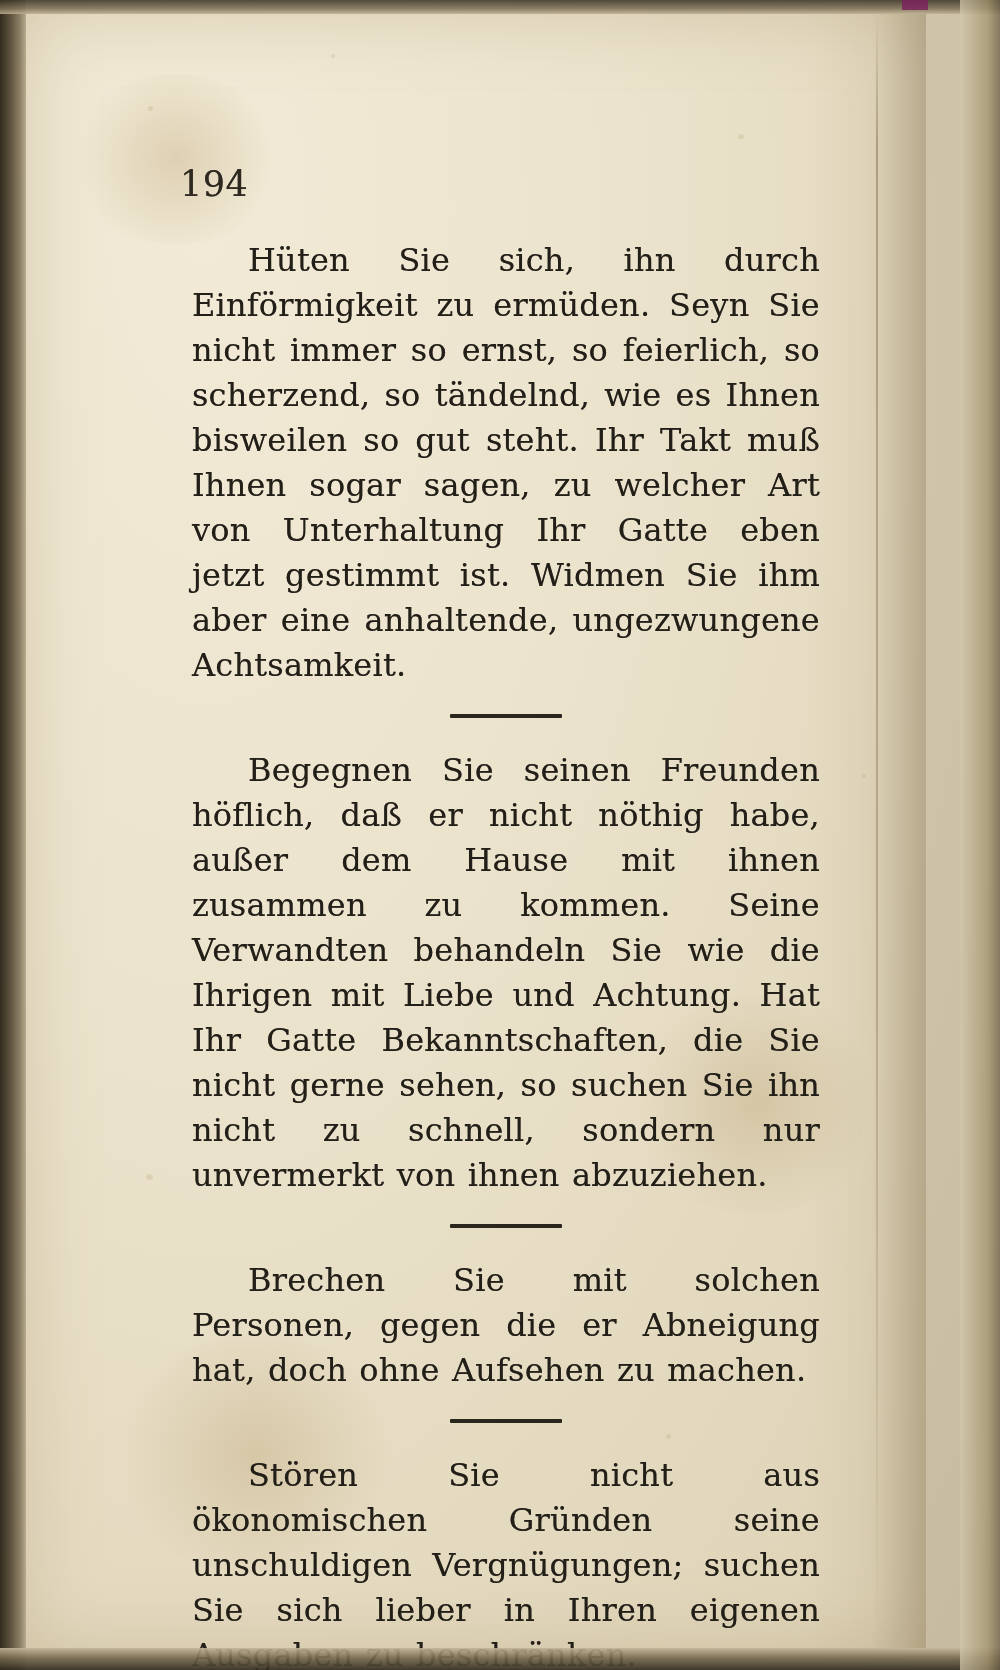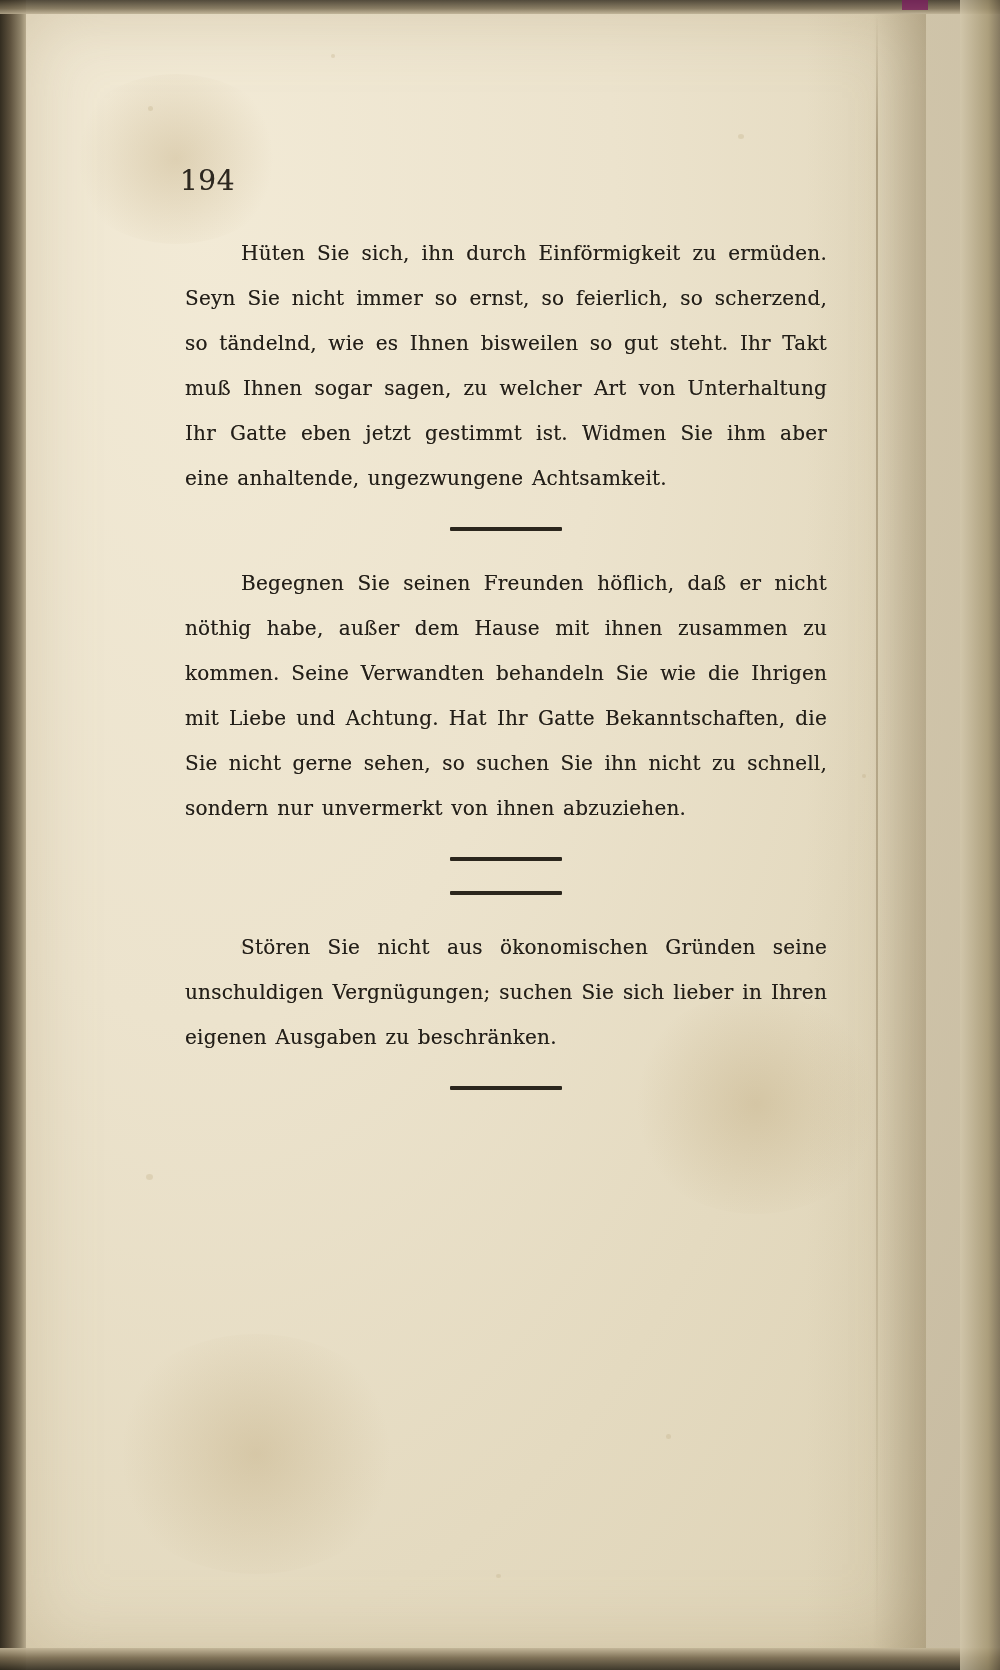--- a/index.html
+++ b/index.html
@@ -101,36 +101,36 @@
 
   
   .content {
     position: absolute;
     left: 150px;
     top: 150px;
     width: 660px;
   }
   .folio {
     font-family: "DejaVu Serif", serif;
-    font-size: 28px;
+    font-size: 35px;
     color: #2d2820;
     letter-spacing: .5px;
     margin-bottom: 34px;
     margin-left: 4px;
   }
   .para {
     font-family: "DejaVu Serif", serif;
-    font-size: 20px;
+    font-size: 32px;
     line-height: 45px;
     color: #221e18;
     text-align: justify;
     text-indent: 56px;
     word-spacing: 2px;
     letter-spacing: .2px;
-    margin: 9px;
+    margin: 16px;
     -webkit-font-smoothing: none;
   }
   .para.last {
     text-align: justify;
   }
   .rule-wrap {
     display: flex;
     justify-content: center;
     margin: 26px 0 30px 0;
   }
@@ -176,20 +176,21 @@
       <div class="rule-wrap">
         <div class="rule"></div>
       </div>
 
       <p class="para inky">Begegnen Sie seinen Freunden höflich, daß er nicht nöthig habe, außer dem Hause mit ihnen zusammen zu kommen. Seine Verwandten behandeln Sie wie die Ihrigen mit Liebe und Achtung. Hat Ihr Gatte Bekanntschaften, die Sie nicht gerne sehen, so suchen Sie ihn nicht zu schnell, sondern nur unvermerkt von ihnen abzuziehen.</p>
 
       <div class="rule-wrap">
         <div class="rule"></div>
       </div>
 
+      <p class="para inky">Brechen Sie mit solchen Personen, gegen die er Abneigung hat, doch ohne Aufsehen zu machen.</p>
 
       <div class="rule-wrap">
         <div class="rule"></div>
       </div>
 
       <p class="para inky">Stören Sie nicht aus ökonomischen Gründen seine unschuldigen Vergnügungen; suchen Sie sich lieber in Ihren eigenen Ausgaben zu beschränken.</p>
 
       <div class="rule-wrap">
         <div class="rule"></div>
       </div>

